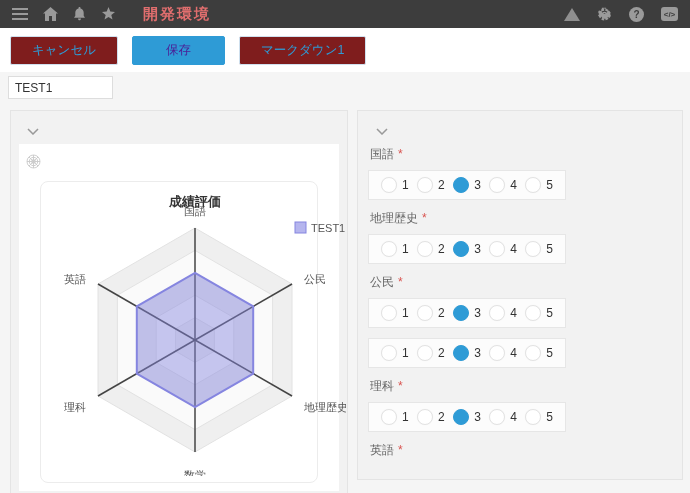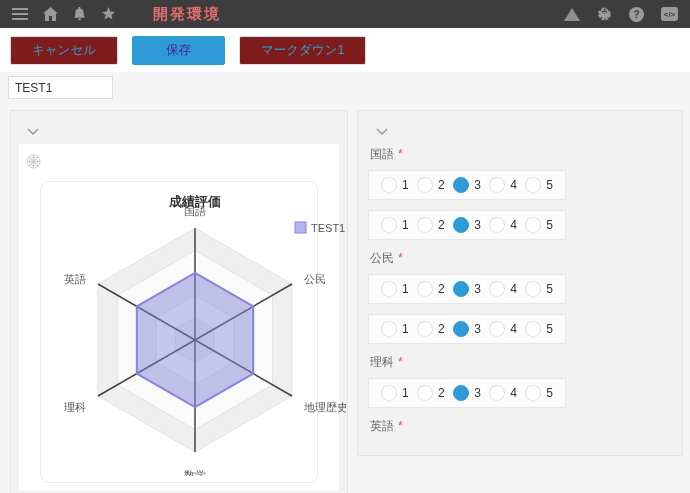--- a/index.html
+++ b/index.html
@@ -10,21 +10,21 @@
     overflow: hidden;
     color: #333;
   }
   
   .app-header {
     height: 28px; background: #3d3d3d;
     display: flex; align-items: center; padding: 0 12px; gap: 15px;
   }
   .hicon { display: flex; align-items: center; cursor: pointer; }
   .hicon svg { display: block; }
-  .hdr-title { color: #e06e6e; font-weight: bold; font-size: 15px; letter-spacing: 2px; margin-left: 10px; padding-left: 12px; }
+  .hdr-title { color: #e06e6e; font-weight: bold; font-size: 15px; letter-spacing: 2px; margin-left: 0; padding-left: 12px; }
   .hdr-right { margin-left: auto; display: flex; align-items: center; gap: 17px; }
   
   .toolbar { height: 44px; background: #fff; display: flex; align-items: center; padding: 0 10px; gap: 14px; }
   .btn {
     height: 29px; font-size: 12.5px; border-radius: 2px; cursor: pointer;
     font-family: inherit; display: inline-flex; align-items: center; justify-content: center;
   }
   .btn-outline { background: #7f1d1d; color: #2e9bd6; border: 1px solid #cfe0ee; padding: 0 21px; }
   .btn-primary { background: #2e9bd6; color: #4c1d95; border: 1px solid #2e9bd6; padding: 0 33px; }
   
@@ -206,20 +206,23 @@
   </span>
 
   <span class="radio-item">
     <span class="radio-circle"></span>
     <span class="radio-num">5</span>
   </span>
 </div>
   </div>
 
   <div class="field">
+    <div class="field-label">
+      <span class="lbl">地理歴史</span><span class="req">*</span>
+    </div>
     <div class="radio-box">
   <span class="radio-item">
     <span class="radio-circle"></span>
     <span class="radio-num">1</span>
   </span>
 
   <span class="radio-item">
     <span class="radio-circle"></span>
     <span class="radio-num">2</span>
   </span>

